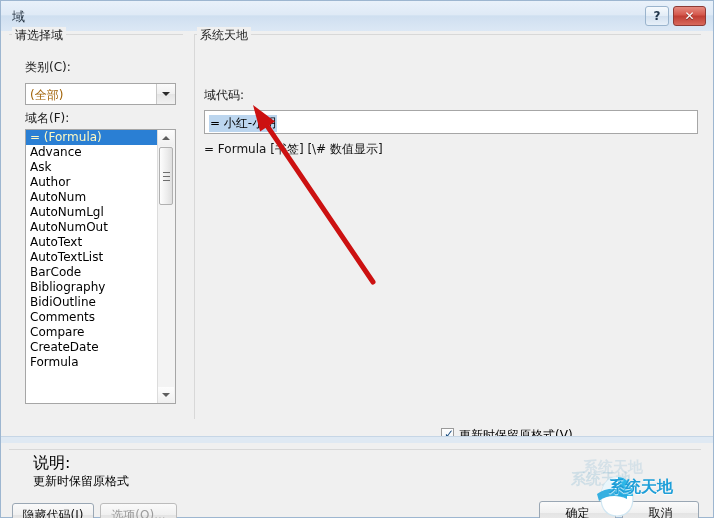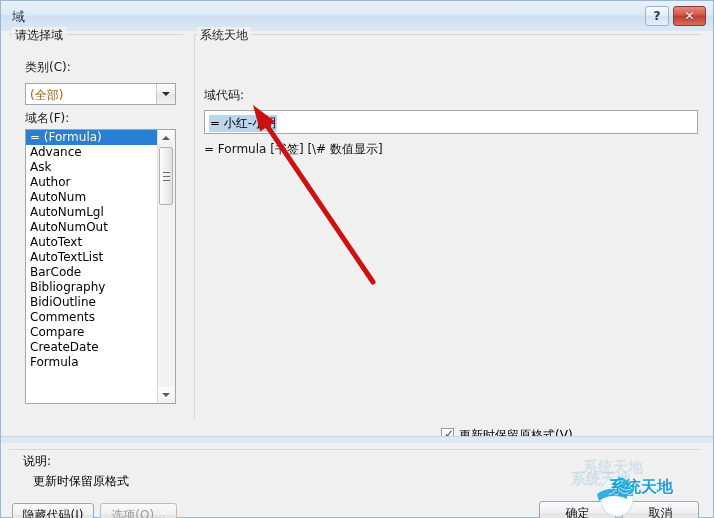--- a/index.html
+++ b/index.html
@@ -267,22 +267,22 @@
   #preserve-format-label {
     position: absolute;
     left: 18px; top: 0;
     font-size: 12px;
     color: #000000;
   }
 
   
   #desc-label {
     position: absolute;
-    left: 22px; top: 422px;
-    font-size: 12px;
+    left: 32px; top: 422px;
+    font-size: 16px;
   }
   #desc-text {
     position: absolute;
     left: 32px; top: 442px;
     font-size: 12px;
   }
 
   
   .btn {
     position: absolute;

